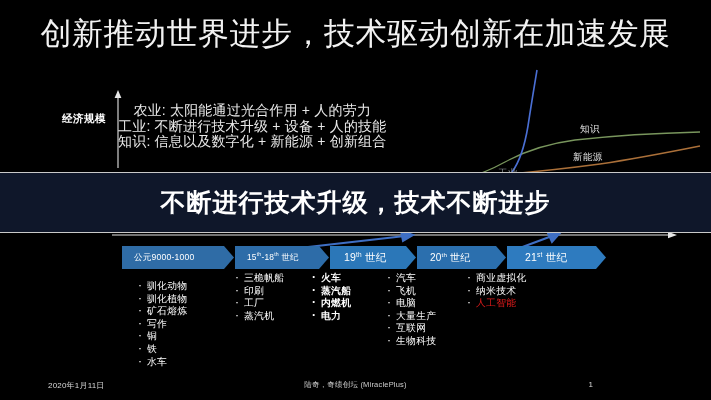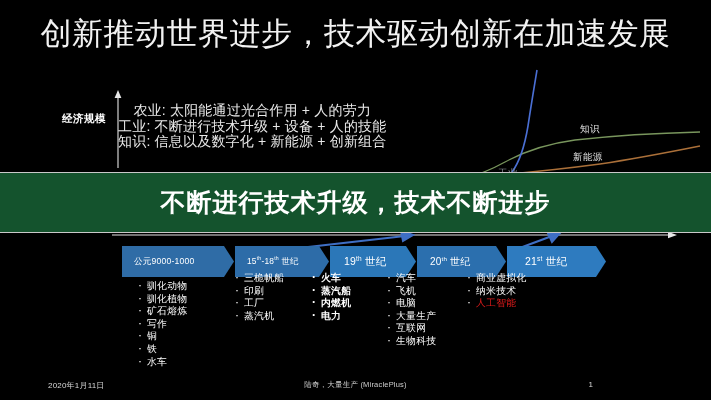--- a/index.html
+++ b/index.html
@@ -81,21 +81,21 @@
   .curve-label.industry  { left: 478px; top: 167px; color: #8c9298; }
   .curve-label.solar     { left: 285px; top: 219px; color: #8c9298; }
 
   
   #banner {
     position: absolute;
     left: 0;
     top: 172px;
     width: 711px;
     height: 61px;
-    background: #14532d;
+    background: #0f172a;
     border-top: 1px solid #c9c9c9;
     border-bottom: 1px solid #c9c9c9;
     box-sizing: border-box;
     display: flex;
     align-items: center;
     justify-content: center;
     z-index: 6;
   }
   #banner-text {
     color: #ffffff;
@@ -120,21 +120,21 @@
     position: absolute;
     left: 122px;
     top: 246px;
     width: 560px;
     height: 22px;
     z-index: 5;
   }
   .chevron {
     position: absolute;
     top: 0;
-    height: 31px;
+    height: 23px;
     display: flex;
     align-items: center;
     color: #ffffff;
     white-space: nowrap;
     box-sizing: border-box;
   }
   .chevron .chev-label {
     padding-left: 12px;
     letter-spacing: 0.2px;
   }
@@ -315,17 +315,17 @@
     </div>
     <div class="bullet-col" style="left:345px;">
       <div class="bullet-item">商业虚拟化</div>
       <div class="bullet-item">纳米技术</div>
       <div class="bullet-item highlight">人工智能</div>
     </div>
   </div>
 
   <div id="footer">
     <div id="footer-date">2020年1月11日</div>
-    <div id="footer-center">陆奇，大量生产 (MiraclePlus)</div>
+    <div id="footer-center">陆奇，奇绩创坛 (MiraclePlus)</div>
     <div id="footer-page">1</div>
   </div>
 
 </div>
 
 </body></html>

